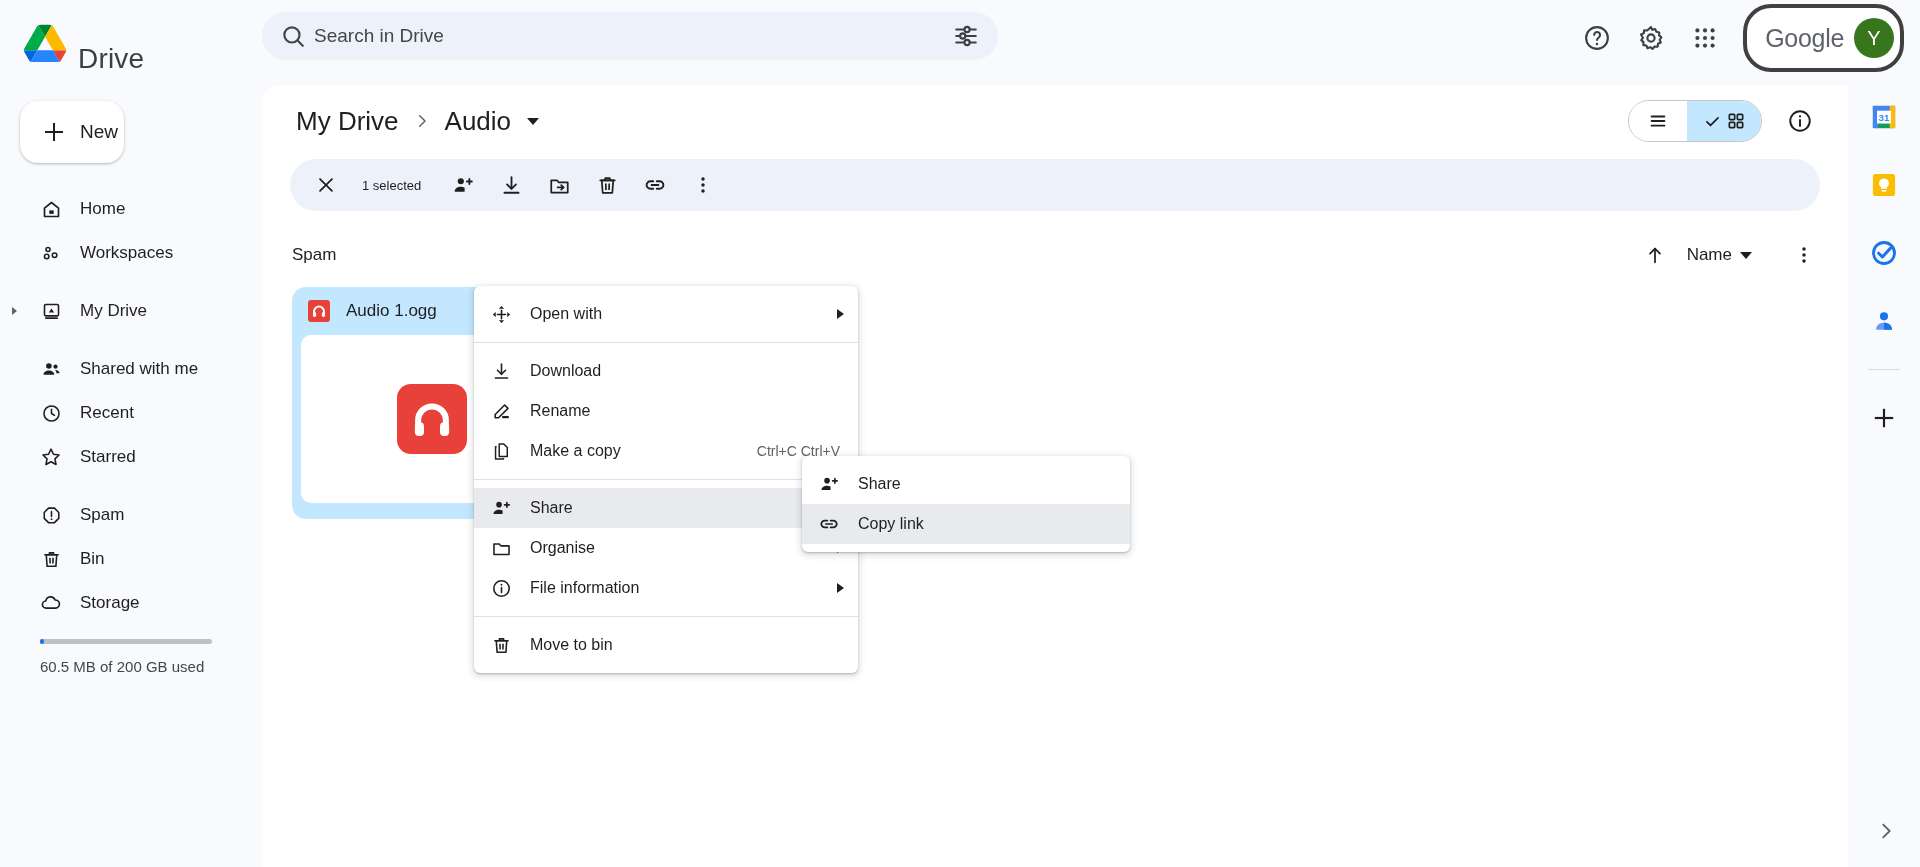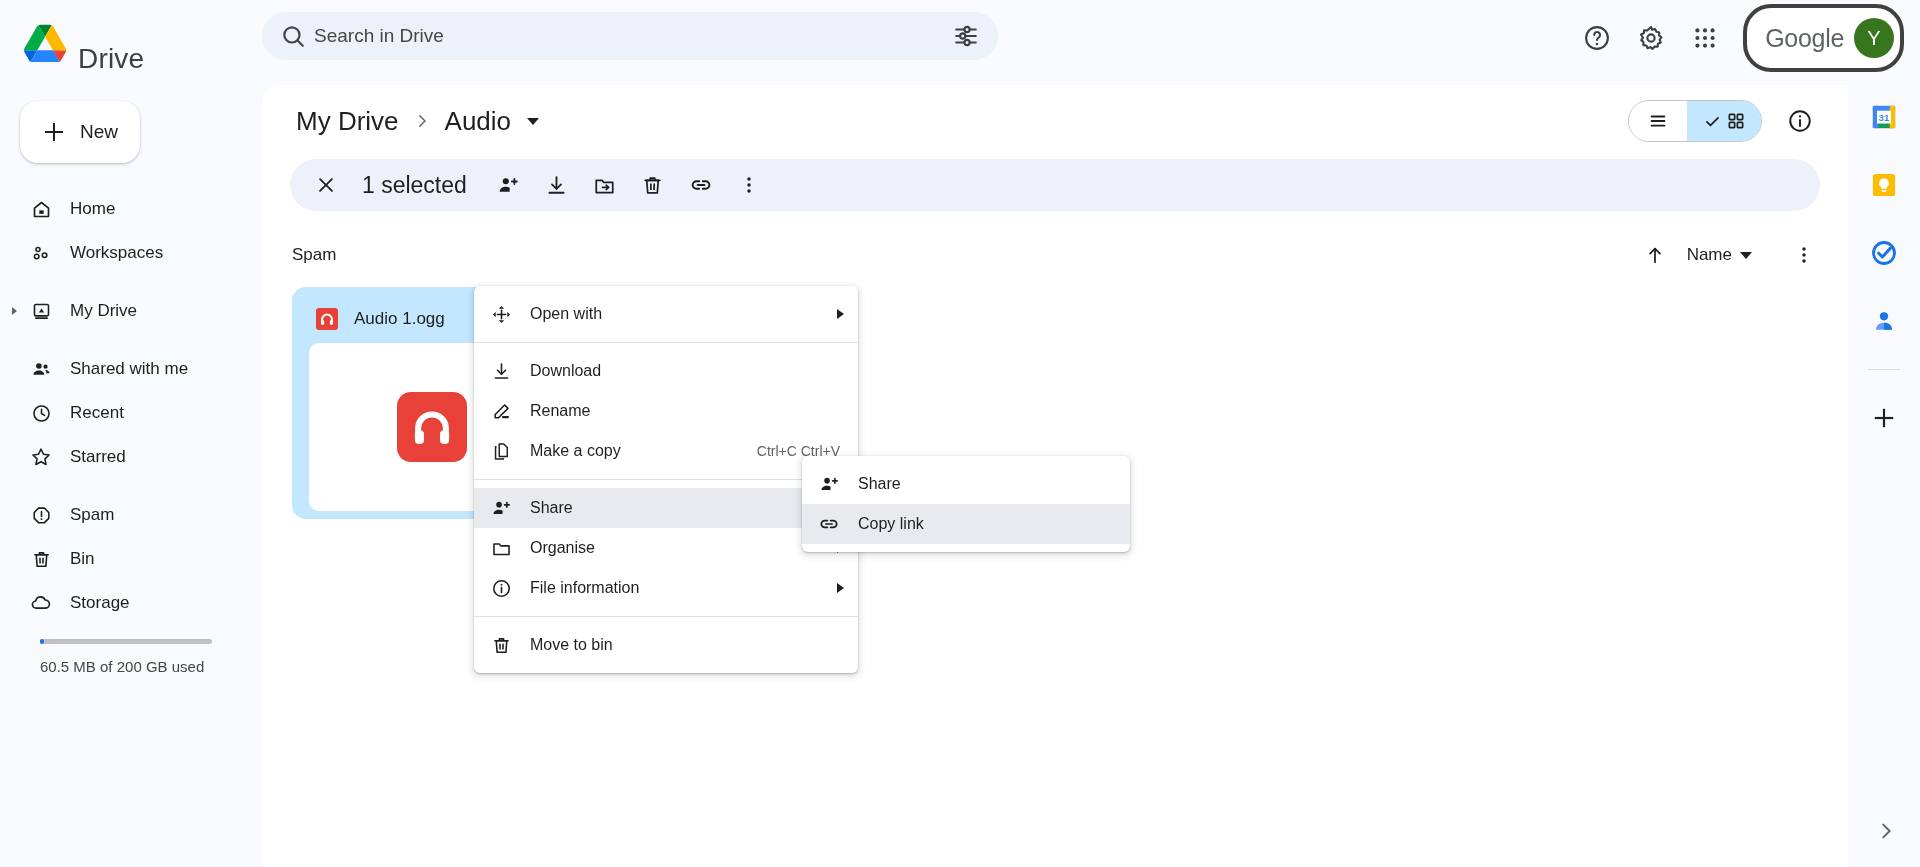--- a/index.html
+++ b/index.html
@@ -59,30 +59,30 @@
     color: #fff; font-size: 20px; display: flex; align-items: center; justify-content: center;
   }
 
   
   .sidebar {
     position: absolute; left: 0; top: 85px; width: 262px; height: 782px;
     background: #f8fafd; padding-top: 8px;
   }
   .new-btn {
     display: flex; align-items: center; gap: 14px;
-    margin: 8px 0 0 20px; width: 120px; height: 62px; padding-left: 22px;
+    margin: 8px 0 0 20px; width: 104px; height: 62px; padding-left: 22px;
     background: #fff; border: none; border-radius: 18px; cursor: pointer;
     box-shadow: 0 1px 3px rgba(60,64,67,.25), 0 1px 2px rgba(60,64,67,.12);
     font-size: 19px; color: #1f1f1f; font-family: "Liberation Sans", sans-serif;
   }
   .nav { margin-top: 24px; }
   .nav-group { margin-bottom: 14px; }
   .nav-item {
     position: relative; display: flex; align-items: center; height: 44px;
-    padding-left: 30px; border-radius: 0 22px 22px 0; cursor: pointer; gap: 18px;
+    padding-left: 40px; border-radius: 0 22px 22px 0; cursor: pointer; gap: 18px;
     margin-right: 28px;
   }
   .nav-item .nav-label { font-size: 17px; color: #1f1f1f; }
   .nav-caret {
     position: absolute; left: 12px; width: 0; height: 0;
     border-left: 5px solid #5f6368; border-top: 4px solid transparent; border-bottom: 4px solid transparent;
   }
   .nav-icon { width: 22px; height: 22px; flex: 0 0 auto; display: flex; align-items: center; justify-content: center; }
   .storage-meter { margin: 14px 0 0 40px; width: 172px; height: 5px; background: #bdc1c6; border-radius: 3px; position: relative; }
   .storage-meter-fill { position: absolute; left: 0; top: 0; height: 5px; width: 4px; background: #1a73e8; border-radius: 3px; }
@@ -111,40 +111,40 @@
     width: 58px; height: 100%; border: none; background: #fff; cursor: pointer;
     display: flex; align-items: center; justify-content: center;
   }
   .view-toggle-btn.active { background: #c2e7ff; width: 74px; gap: 4px; }
 
   
   .sel-toolbar {
     margin: 2px 28px 0 28px; height: 52px; background: #edf2fa; border-radius: 26px;
     display: flex; align-items: center; padding-left: 14px; gap: 4px;
   }
-  .sel-count { font-size: 23px; color: #1f1f1f; margin: 0 16px 0 10px; white-space: nowrap; }
+  .sel-count { font-size: 13px; color: #1f1f1f; margin: 0 16px 0 10px; white-space: nowrap; }
   .tb-btn {
     width: 44px; height: 44px; border-radius: 50%; border: none; background: transparent;
     display: flex; align-items: center; justify-content: center; cursor: pointer;
   }
 
   .files-bar { display: flex; align-items: center; padding: 22px 22px 4px 30px; }
   .files-title { font-size: 17px; color: #1f1f1f; }
   .files-spacer { flex: 1; }
   .sort-chip {
     display: flex; align-items: center; gap: 8px; font-size: 17px; color: #1f1f1f;
     padding: 6px 10px; border-radius: 8px; cursor: pointer;
   }
   .sort-caret { width: 0; height: 0; border-left: 6px solid transparent; border-right: 6px solid transparent; border-top: 7px solid #1f1f1f; }
 
   
   .file-grid { padding: 6px 0 0 30px; display: flex; flex-wrap: wrap; gap: 18px; }
   .file-card {
     width: 280px; height: 232px; border-radius: 14px; background: #c2e7ff;
-    padding: 8px; cursor: pointer; position: relative; overflow: hidden;
+    padding: 0; cursor: pointer; position: relative; overflow: hidden;
   }
   .file-card-top { display: flex; align-items: center; height: 48px; padding: 0 6px 0 16px; }
   .file-type-icon { width: 22px; height: 22px; flex: 0 0 auto; }
   .file-name { flex: 1; font-size: 17px; color: #1f1f1f; margin-left: 16px; white-space: nowrap; overflow: hidden; text-overflow: ellipsis; }
   .file-more {
     width: 36px; height: 36px; border-radius: 50%; border: none; background: transparent;
     display: flex; align-items: center; justify-content: center; cursor: pointer; flex: 0 0 auto;
   }
   .file-thumb {
     margin: 0 9px 9px 9px; height: 168px; background: #fff; border-radius: 10px;

